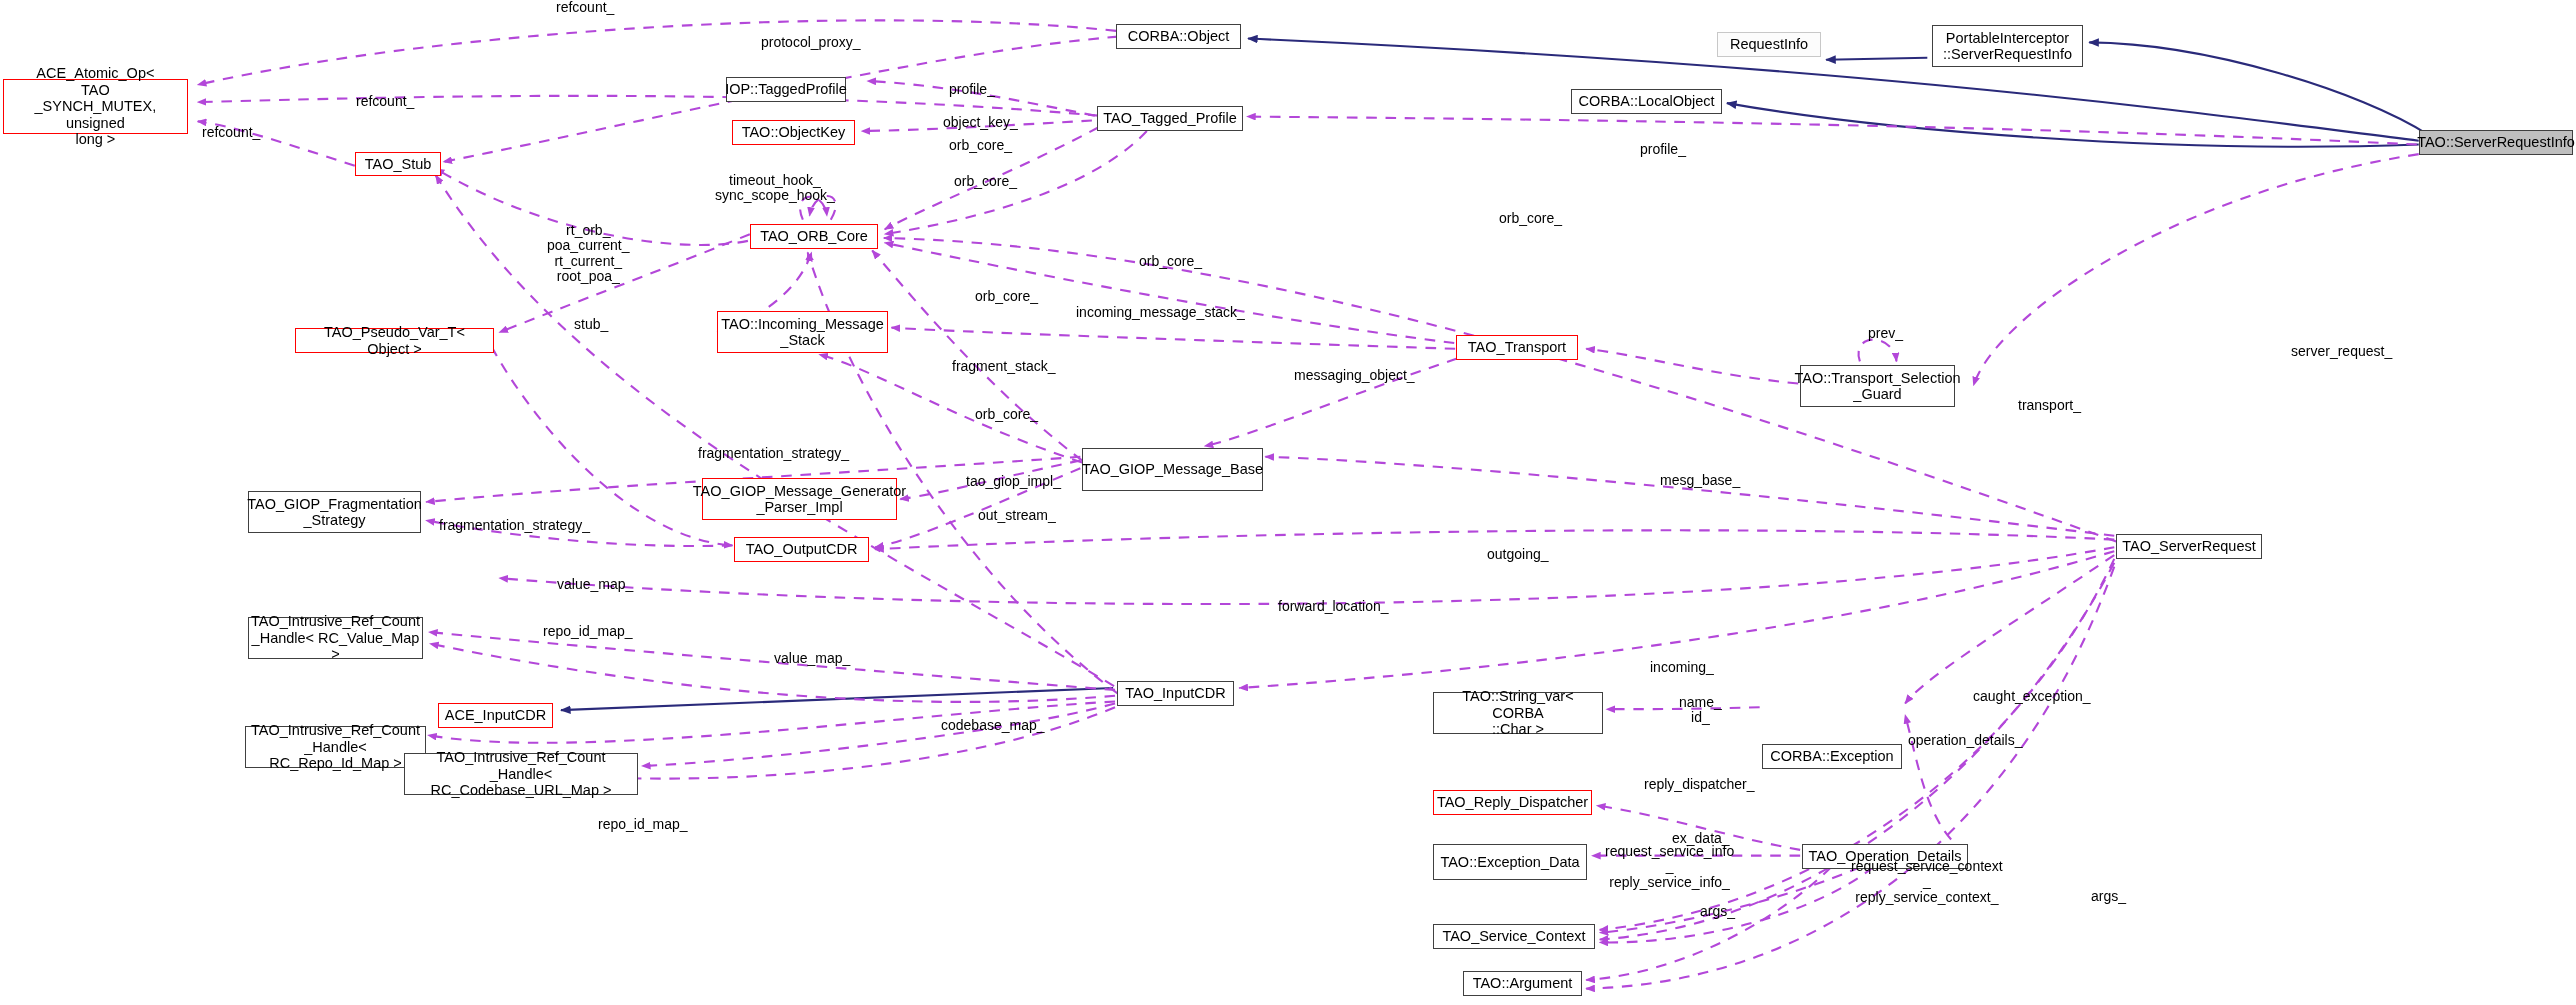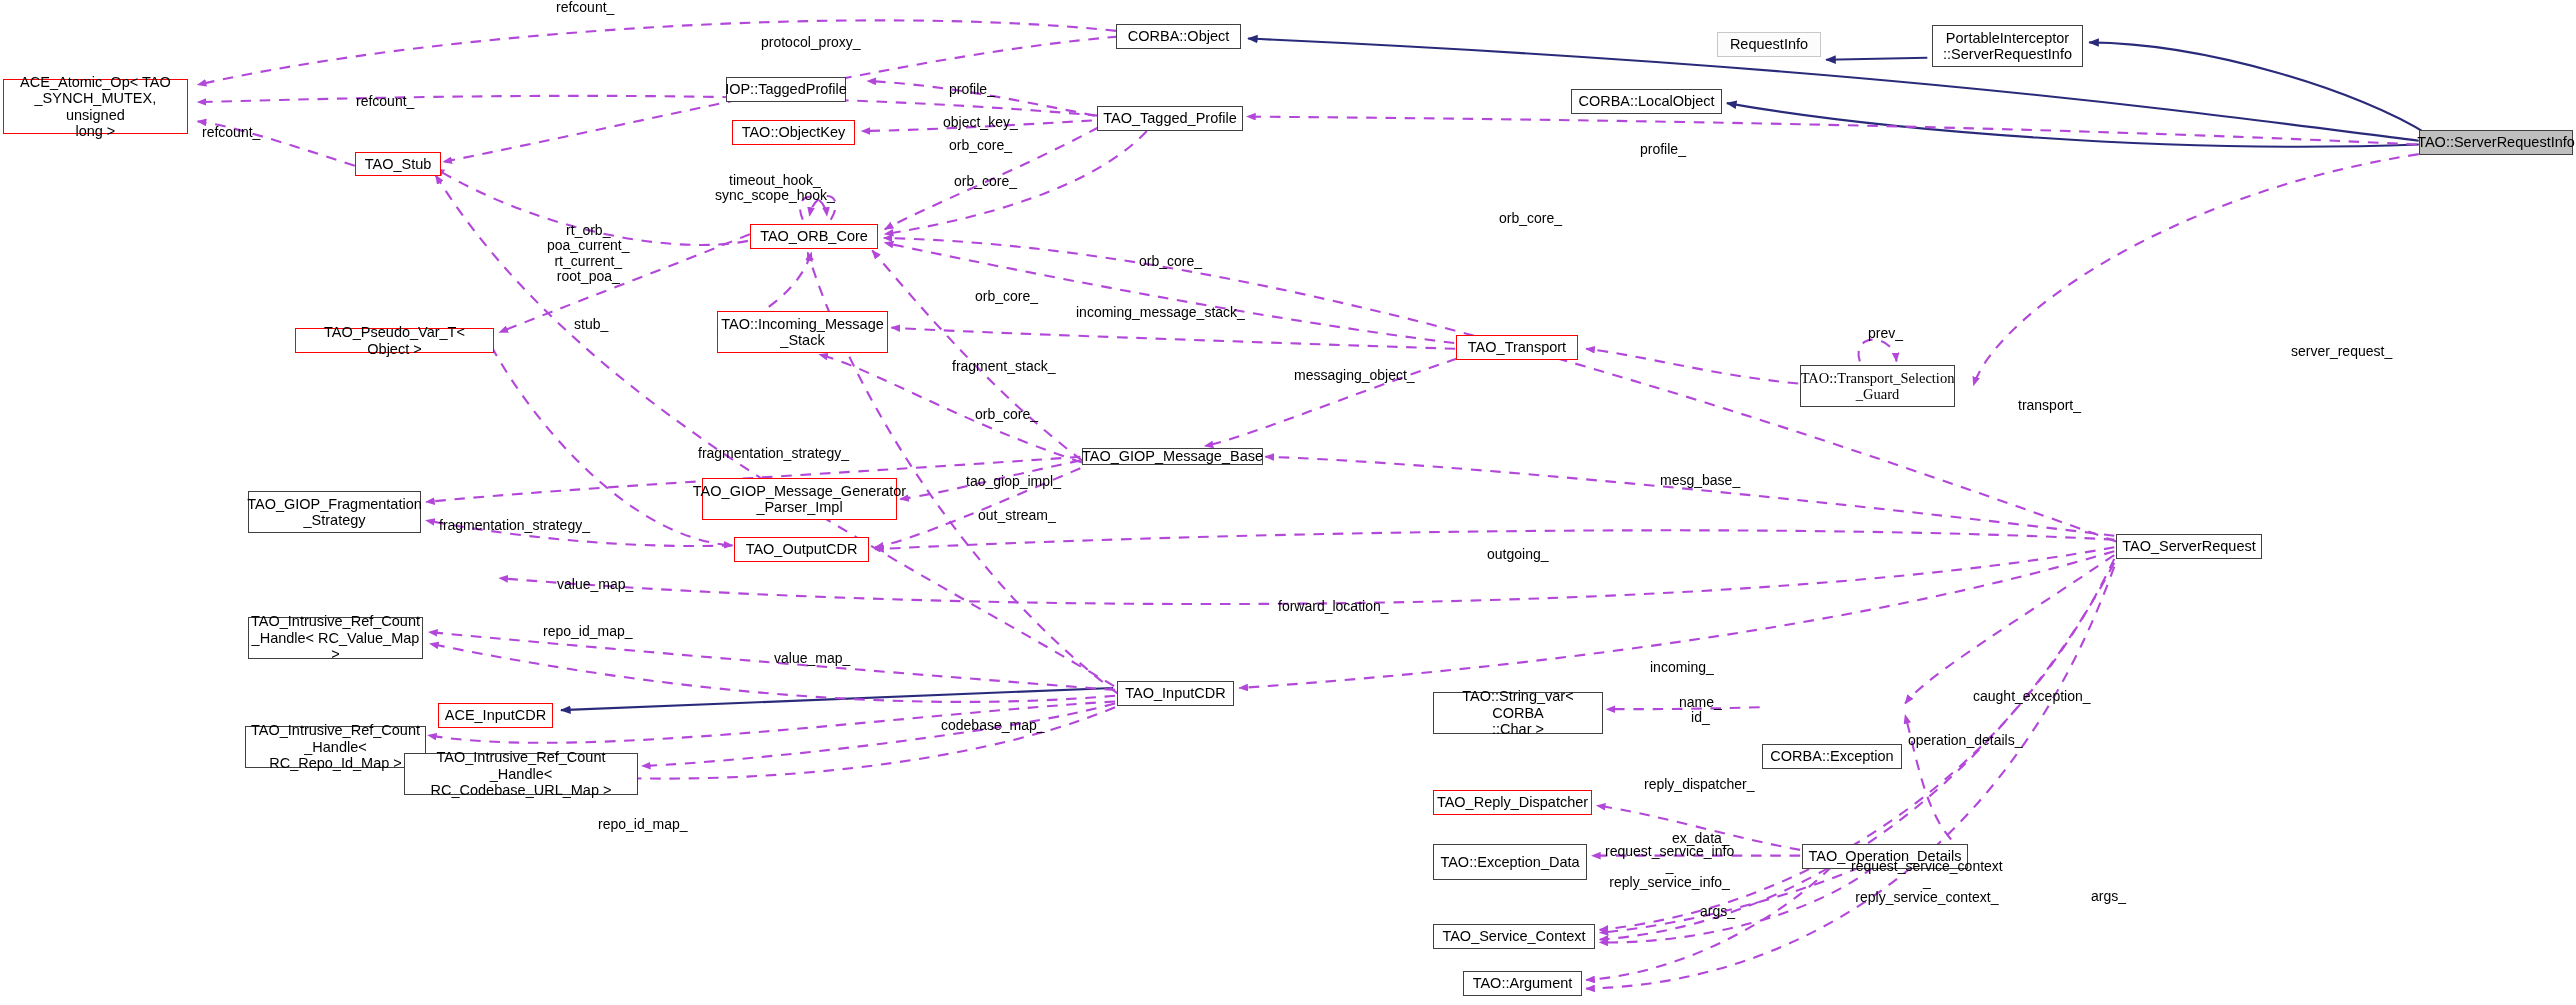--- a/index.html
+++ b/index.html
@@ -28,21 +28,21 @@
     box-sizing: border-box;
     display: flex;
     align-items: center;
     justify-content: center;
     text-align: center;
     font-size: 14.5px;
     line-height: 16.4px;
     color: #000000;
     background: #ffffff;
     white-space: pre-line;
-    padding: 1px 11px;
+    padding: 1px 19px;
     z-index: 5;
   }
   .node.red {
     border: 1.9px solid #ff0000;
   }
   .node.black {
     border: 1.9px solid #404040;
   }
   .node.gray-fill {
     border: 1.9px solid #404040;
@@ -173,25 +173,25 @@
       <div class="node black" style="left: 1571px; top: 89px; width: 151px; height: 25px;">CORBA::LocalObject</div>
       <div class="node light" style="left: 1717px; top: 32px; width: 104px; height: 25px;">RequestInfo</div>
       <div class="node black" style="left: 1932px; top: 25px; width: 151px; height: 42px;">PortableInterceptor
 ::ServerRequestInfo</div>
       <div class="node gray-fill" style="left: 2419px; top: 130px; width: 154px; height: 25px;">TAO::ServerRequestInfo</div>
       <div class="node red" style="left: 750px; top: 224px; width: 128px; height: 25px;">TAO_ORB_Core</div>
       <div class="node red" style="left: 295px; top: 328px; width: 199px; height: 25px;">TAO_Pseudo_Var_T&lt; Object &gt;</div>
       <div class="node red" style="left: 717px; top: 311px; width: 171px; height: 42px;">TAO::Incoming_Message
 _Stack</div>
       <div class="node red" style="left: 1456px; top: 335px; width: 122px; height: 25px;">TAO_Transport</div>
-      <div class="node black" style="left: 1800px; top: 365px; width: 155px; height: 42px; font-family: Liberation Serif, serif;">TAO::Transport_Selection
+      <div class="node black" style="left: 1800px; top: 365px; width: 155px; height: 42px;">TAO::Transport_Selection
 _Guard</div>
       <div class="node black" style="left: 248px; top: 491px; width: 173px; height: 42px;">TAO_GIOP_Fragmentation
 _Strategy</div>
-      <div class="node black" style="left: 1082px; top: 448px; width: 181px; height: 17px;">TAO_GIOP_Message_Base</div>
+      <div class="node black" style="left: 1082px; top: 448px; width: 181px; height: 43px;">TAO_GIOP_Message_Base</div>
       <div class="node red" style="left: 702px; top: 478px; width: 195px; height: 42px;">TAO_GIOP_Message_Generator
 _Parser_Impl</div>
       <div class="node red" style="left: 734px; top: 537px; width: 135px; height: 25px;">TAO_OutputCDR</div>
       <div class="node black" style="left: 2116px; top: 534px; width: 146px; height: 25px;">TAO_ServerRequest</div>
       <div class="node black" style="left: 248px; top: 617px; width: 175px; height: 42px;">TAO_Intrusive_Ref_Count
 _Handle&lt; RC_Value_Map &gt;</div>
       <div class="node black" style="left: 245px; top: 726px; width: 181px; height: 42px;">TAO_Intrusive_Ref_Count
 _Handle&lt; RC_Repo_Id_Map &gt;</div>
       <div class="node red" style="left: 438px; top: 703px; width: 115px; height: 25px;">ACE_InputCDR</div>
       <div class="node black" style="left: 404px; top: 753px; width: 234px; height: 42px;">TAO_Intrusive_Ref_Count

